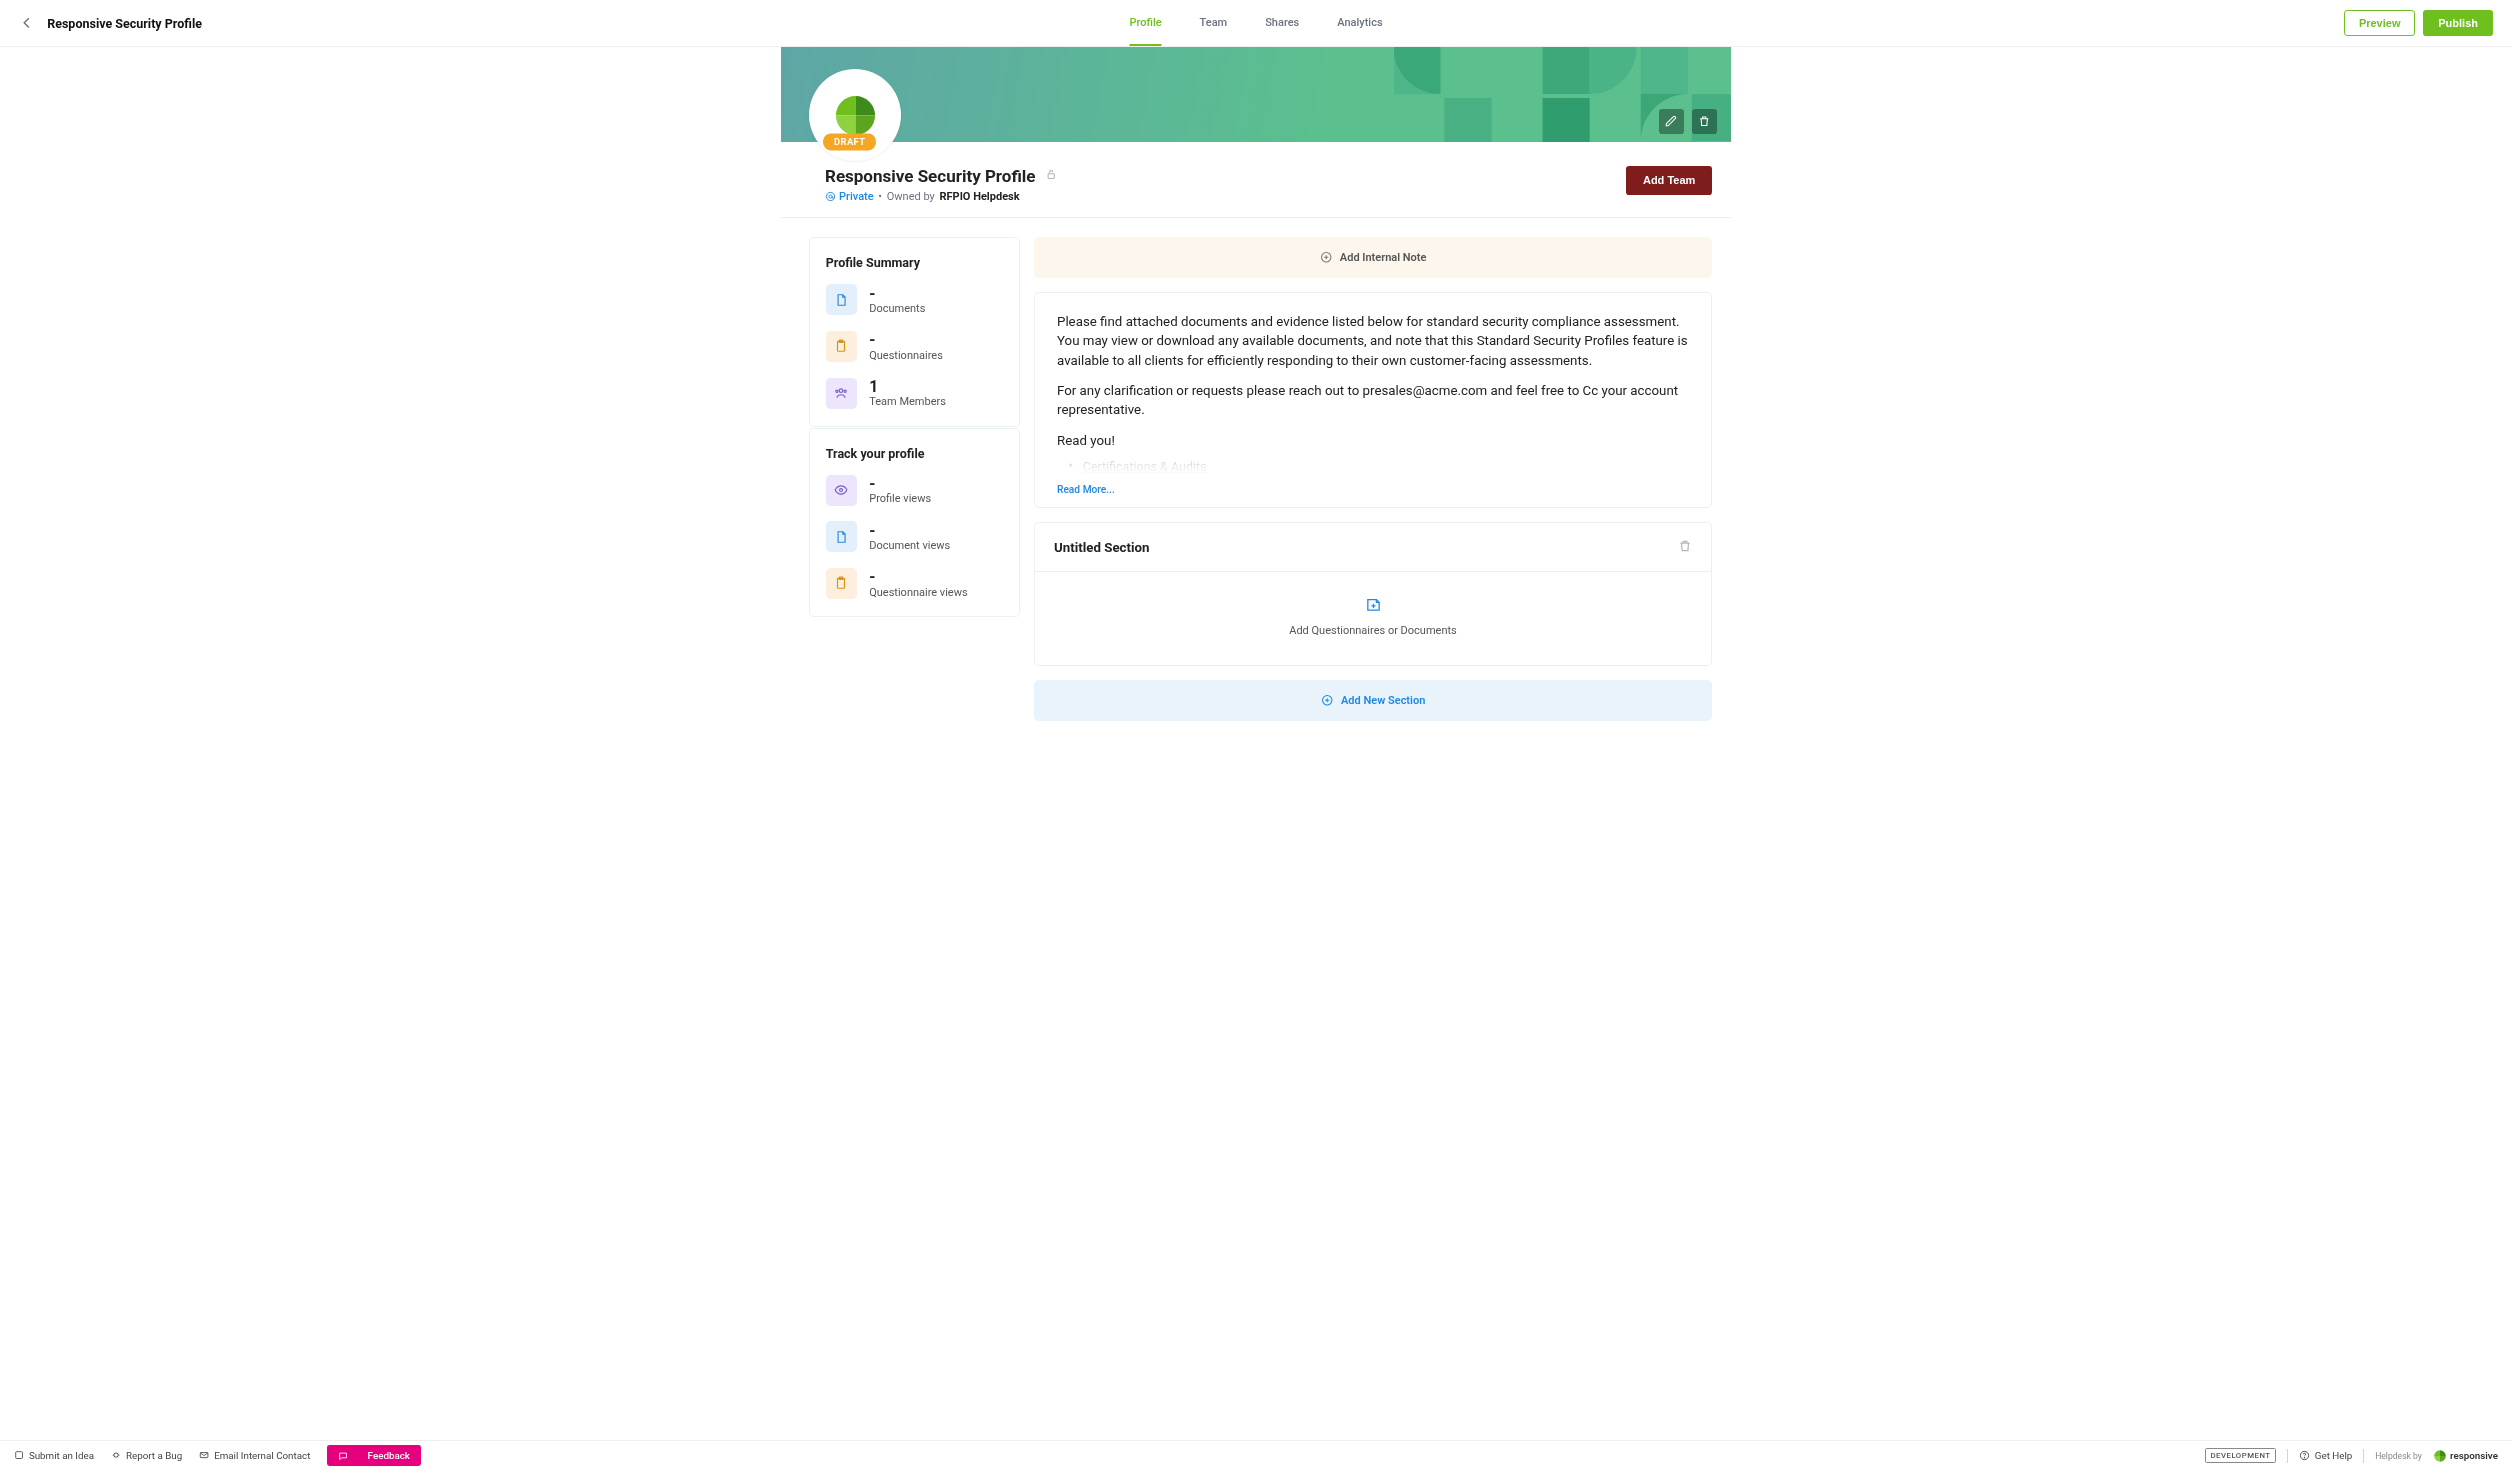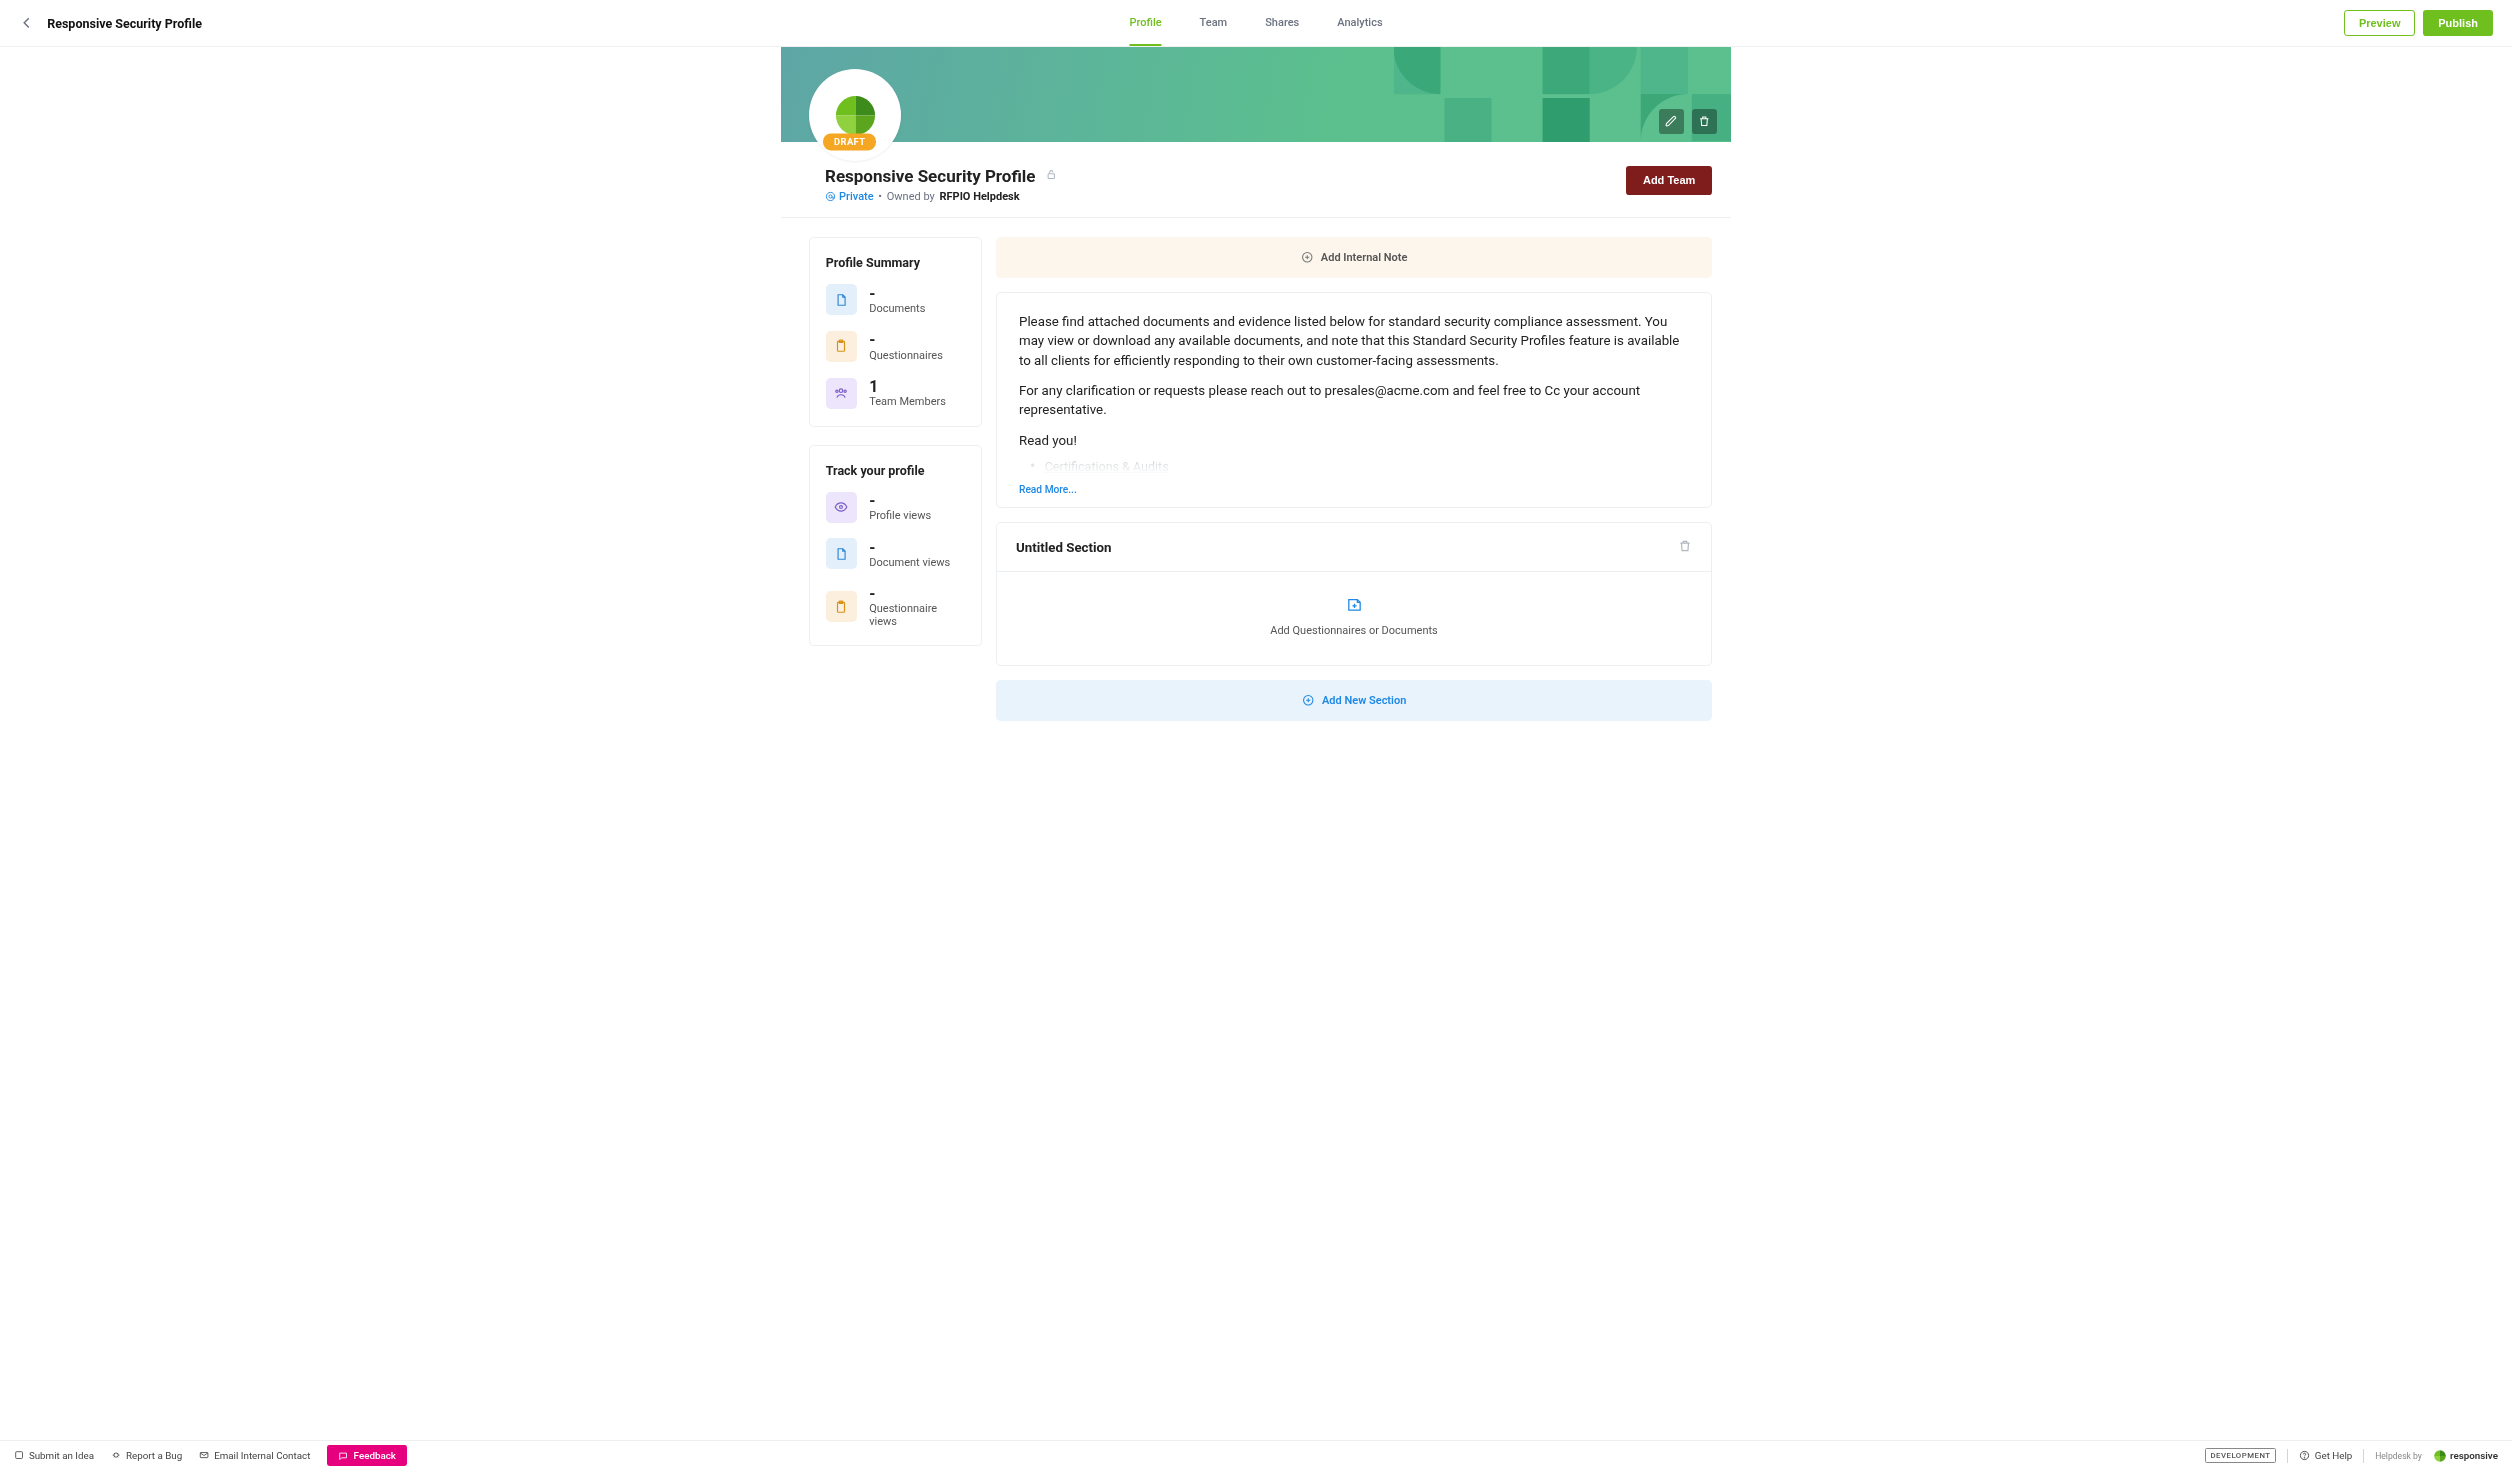--- a/index.html
+++ b/index.html
@@ -97,21 +97,21 @@
   .profile-title-row { display:flex; align-items:center; gap:9.4px; }
   .profile-title { font-size:17px; font-weight:700; color:#222; }
   .lock-icon { color:#b0b7bf; }
   .profile-meta { margin-top:4.7px; font-size:11px; color:#6b7280; display:flex; align-items:center; gap:4.7px;}
   .private-link { color:#1e88e5; display:flex; align-items:center; gap:3.1px; font-weight:500;}
   .owner-strong { color:#222; font-weight:700; }
 
   .content {
     display:flex; gap:14px; padding: 19px 19px 47px 28px;
   }
-  .sidebar { width: 173px; display:flex; flex-direction:column; gap:18px; }
+  .sidebar { width: 211px; display:flex; flex-direction:column; gap:1px; }
   .card {
     border:0.8px solid #eceff1; border-radius:4.7px; background:#fff;
     padding: 17px 15.7px;
   }
   .card-title { font-weight:700; font-size:12.5px; color:#222; margin-bottom:14px; }
   .stat-row { display:flex; align-items:center; gap:12.5px; margin-bottom:15.7px; }
   .stat-row:last-child { margin-bottom:0; }
   .stat-icon {
     width:31px; height:31px; border-radius:4.7px; display:flex; align-items:center; justify-content:center;
     flex-shrink:0;
@@ -160,21 +160,21 @@
 
   .footer {
     position:fixed; bottom:0; left:0; right:0; height:30px;
     background:#fff; border-top:0.8px solid #eceff1;
     display:flex; align-items:center; padding:0 14px; font-size:9.8px; color:#555;
   }
   .footer-left { display:flex; align-items:center; gap:17px; }
   .footer-item { display:flex; align-items:center; gap:4.7px; cursor:pointer; color:#444;}
   .feedback-btn {
     background:#e6007e; color:#fff; padding:4.7px 11px; border-radius:2.4px;
-    display:flex; align-items:flex-end; gap:5px; font-weight:500; cursor:pointer;
+    display:flex; align-items:flex-end; gap:19px; font-weight:500; cursor:pointer;
   }
   .footer-right { margin-left:auto; display:flex; align-items:center; gap:11px; }
   .dev-badge {
     border:0.8px solid #888; color:#555; font-size:7.8px; letter-spacing:0.5px;
     padding:1.6px 4.7px; border-radius:1.6px; font-weight:500;
   }
   .divider-v { width:0.8px; height:14px; background:#d0d5da; }
   .powered-by { color:#888; font-size:8.6px; }
   .brand-logo { display:flex; align-items:center; gap:3.1px; color:#333; font-weight:600;}
 </style>

